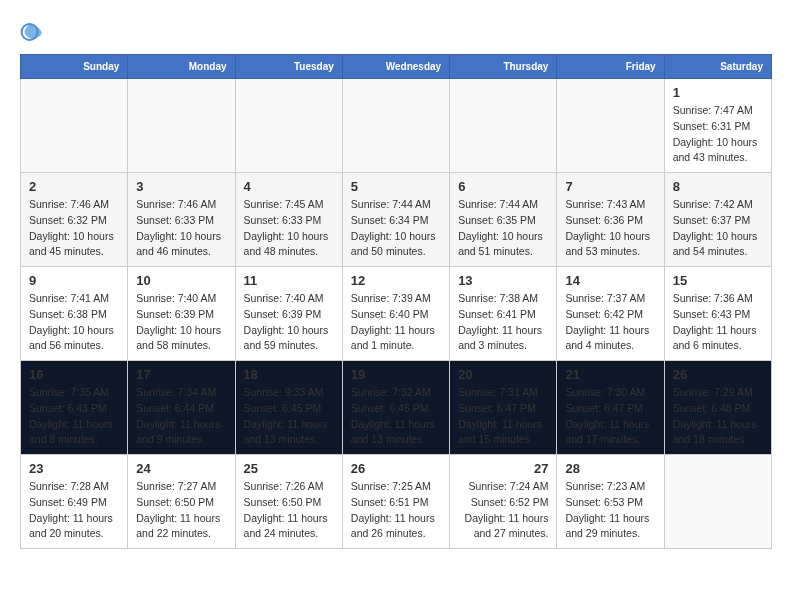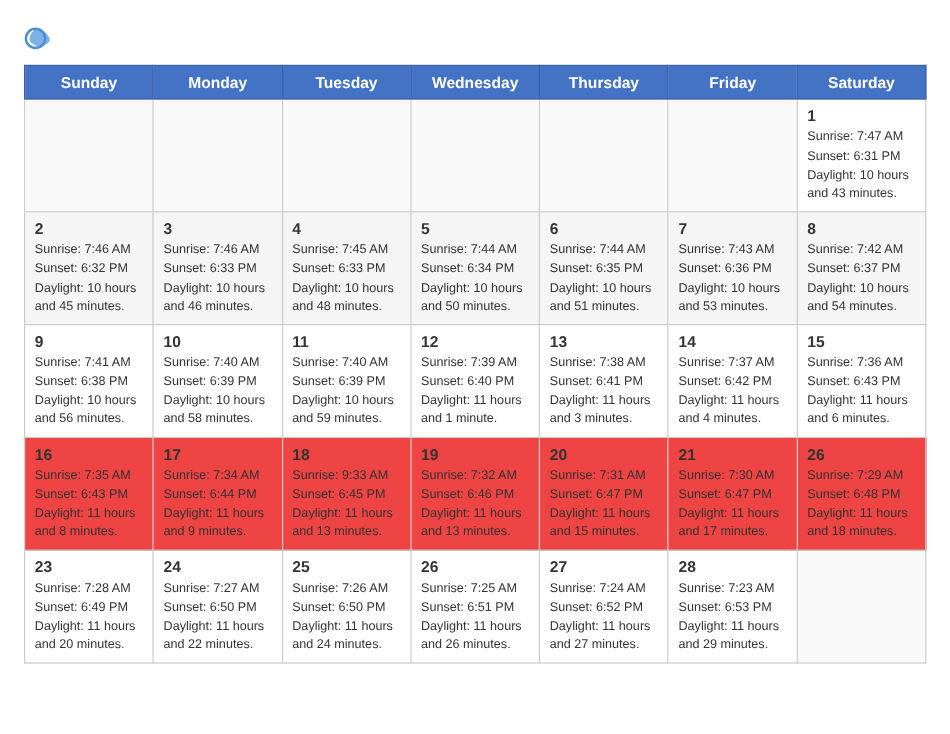--- a/index.html
+++ b/index.html
@@ -49,23 +49,23 @@
     }
     .calendar {
       width: 100%;
       border-collapse: collapse;
       border: 1px solid #ccc;
     }
     .calendar th {
       background-color: #4472c4;
       color: #fff;
       padding: 6px 8px;
-      font-size: 13px;
-      font-weight: bold;
-      text-align: center;
+      font-size: 10px;
+      font-weight: bold;
+      text-align: right;
       border: 1px solid #3a60aa;
     }
     .calendar td {
       width: calc(100% / 7);
       vertical-align: top;
       padding: 6px 8px;
       border: 1px solid #ccc;
       font-size: 11px;
       color: #333;
       height: 90px;
@@ -222,21 +222,21 @@
 Sunset: 6:42 PM
 Daylight: 11 hours and 4 minutes.</div>
         </td>
         <td style="background-color: inherit;">
           <span class="day-number">15</span>
           <div class="day-info">Sunrise: 7:36 AM
 Sunset: 6:43 PM
 Daylight: 11 hours and 6 minutes.</div>
         </td>
       </tr>
-      <tr style="background-color: #ef4444; margin-top: 32px;">
+      <tr style="background-color: #0f172a; margin-top: 32px;">
         <td style="background-color: inherit;">
           <span class="day-number">16</span>
           <div class="day-info">Sunrise: 7:35 AM
 Sunset: 6:43 PM
 Daylight: 11 hours and 8 minutes.</div>
         </td>
         <td style="background-color: inherit;">
           <span class="day-number">17</span>
           <div class="day-info">Sunrise: 7:34 AM
 Sunset: 6:44 PM
@@ -291,21 +291,21 @@
           <div class="day-info">Sunrise: 7:26 AM
 Sunset: 6:50 PM
 Daylight: 11 hours and 24 minutes.</div>
         </td>
         <td style="background-color: inherit;">
           <span class="day-number">26</span>
           <div class="day-info">Sunrise: 7:25 AM
 Sunset: 6:51 PM
 Daylight: 11 hours and 26 minutes.</div>
         </td>
-        <td style="background-color: inherit;">
+        <td style="background-color: inherit; text-align: right;">
           <span class="day-number">27</span>
           <div class="day-info">Sunrise: 7:24 AM
 Sunset: 6:52 PM
 Daylight: 11 hours and 27 minutes.</div>
         </td>
         <td style="background-color: inherit;">
           <span class="day-number">28</span>
           <div class="day-info">Sunrise: 7:23 AM
 Sunset: 6:53 PM
 Daylight: 11 hours and 29 minutes.</div>

